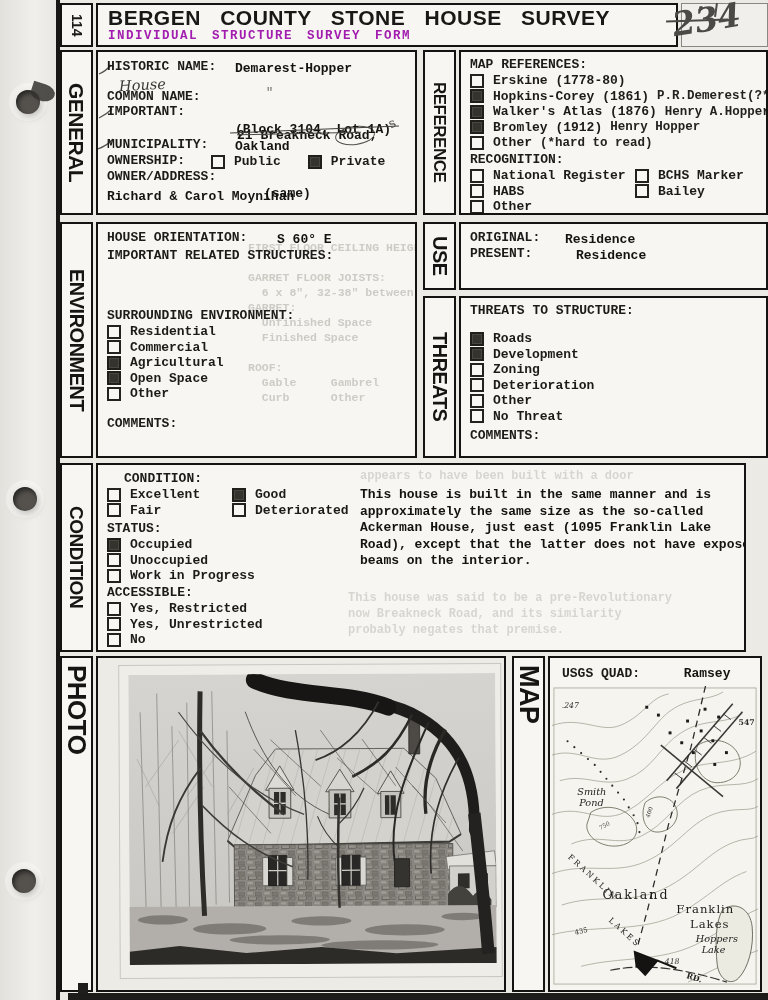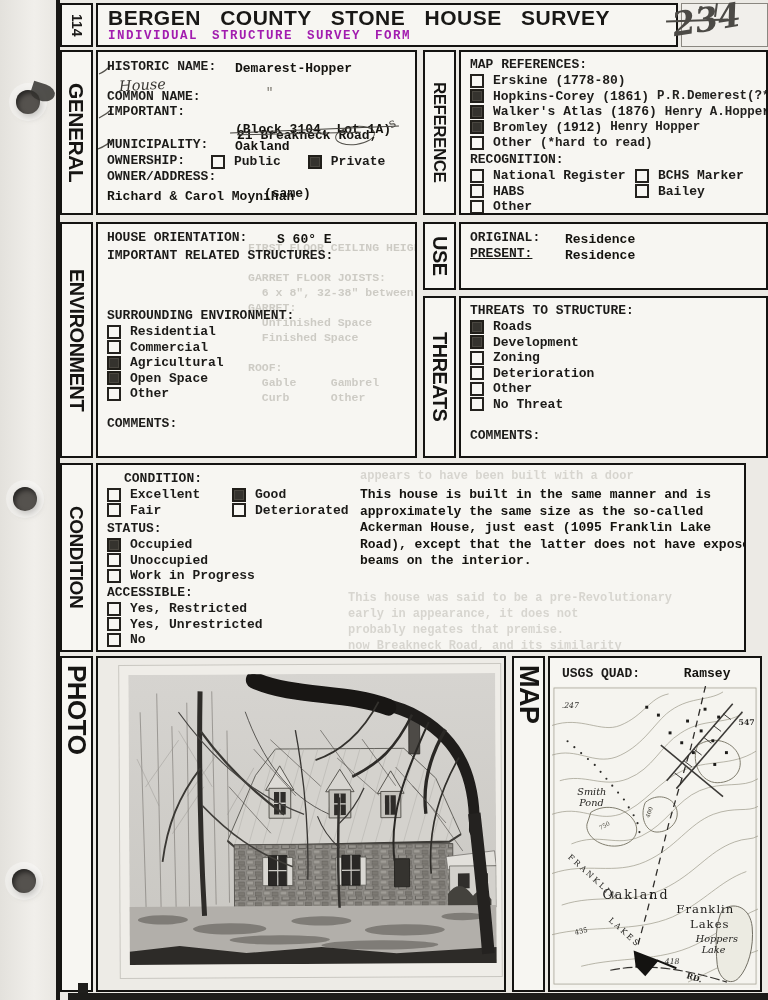--- a/index.html
+++ b/index.html
@@ -284,32 +284,32 @@
 
   <div class="sec" style="left:423px;top:222px;width:345px;height:68px;">
     <div class="vlab">
       <span style="font-size:20px;">USE</span>
     </div>
     <div class="scontent">
       <div class="frow" style="top:6px;">
         <span class="flabel" style="width:95px;">ORIGINAL:</span><span class="val">Residence</span>
       </div>
       <div class="frow" style="top:22px;">
-        <span class="flabel" style="width:95px;text-decoration:underline;">PRESENT:</span><span class="val">Residence</span>
+        <span class="flabel" style="width:106px;">PRESENT:</span><span class="val">Residence</span>
       </div>
     </div>
   </div>
 
   <div class="sec" style="left:423px;top:296px;width:345px;height:162px;">
     <div class="vlab">
       <span style="font-size:20px;">THREATS</span>
     </div>
     <div class="scontent">
       <div class="lbl" style="position:absolute;left:9px;top:5px;">THREATS TO STRUCTURE:</div>
-      <div class="cblist" style="left:9px;top:21px;text-align:center;">
+      <div class="cblist" style="left:9px;top:33px;text-align:center;">
           <span class="cbrow">
             <span class="cb on"></span>
             <span class="cbl">Roads</span>
           </span>
           <span class="cbrow">
             <span class="cb on"></span>
             <span class="cbl">Development</span>
           </span>
           <span class="cbrow">
             <span class="cb"></span>
@@ -387,23 +387,22 @@
             <span class="cb"></span>
             <span class="cbl">No</span>
           </span>
         </div>
       <div class="ghost serifghost" style="left:262px;top:3px;">
           <div>appears to have been built with a door</div>
         </div>
       <div class="note" style="left:262px;top:22px;width:400px;">This house is built in the same manner and is approximately the same size as the so-called Ackerman House, just east (1095 Franklin Lake Road), except that the latter does not have exposed beams on the interior.</div>
       <div class="ghost serifghost" style="left:250px;top:125px;">
           <div>This house was said to be a pre-Revolutionary</div>
-          <div>early in appearance, it does not</div>
+          <div>now Breakneck Road, and its similarity</div>
           <div>probably negates that premise.</div>
-          <div>now Breakneck Road, and its similarity</div>
         </div>
     </div>
   </div>
 
   <div class="sec" style="left:60px;top:656px;width:446px;height:336px;">
     <div class="vlab top">
       <span style="font-size:26px;">PHOTO</span>
     </div>
     <div class="scontent" style="background:#edebe6;">
       <div class="photo-print">

